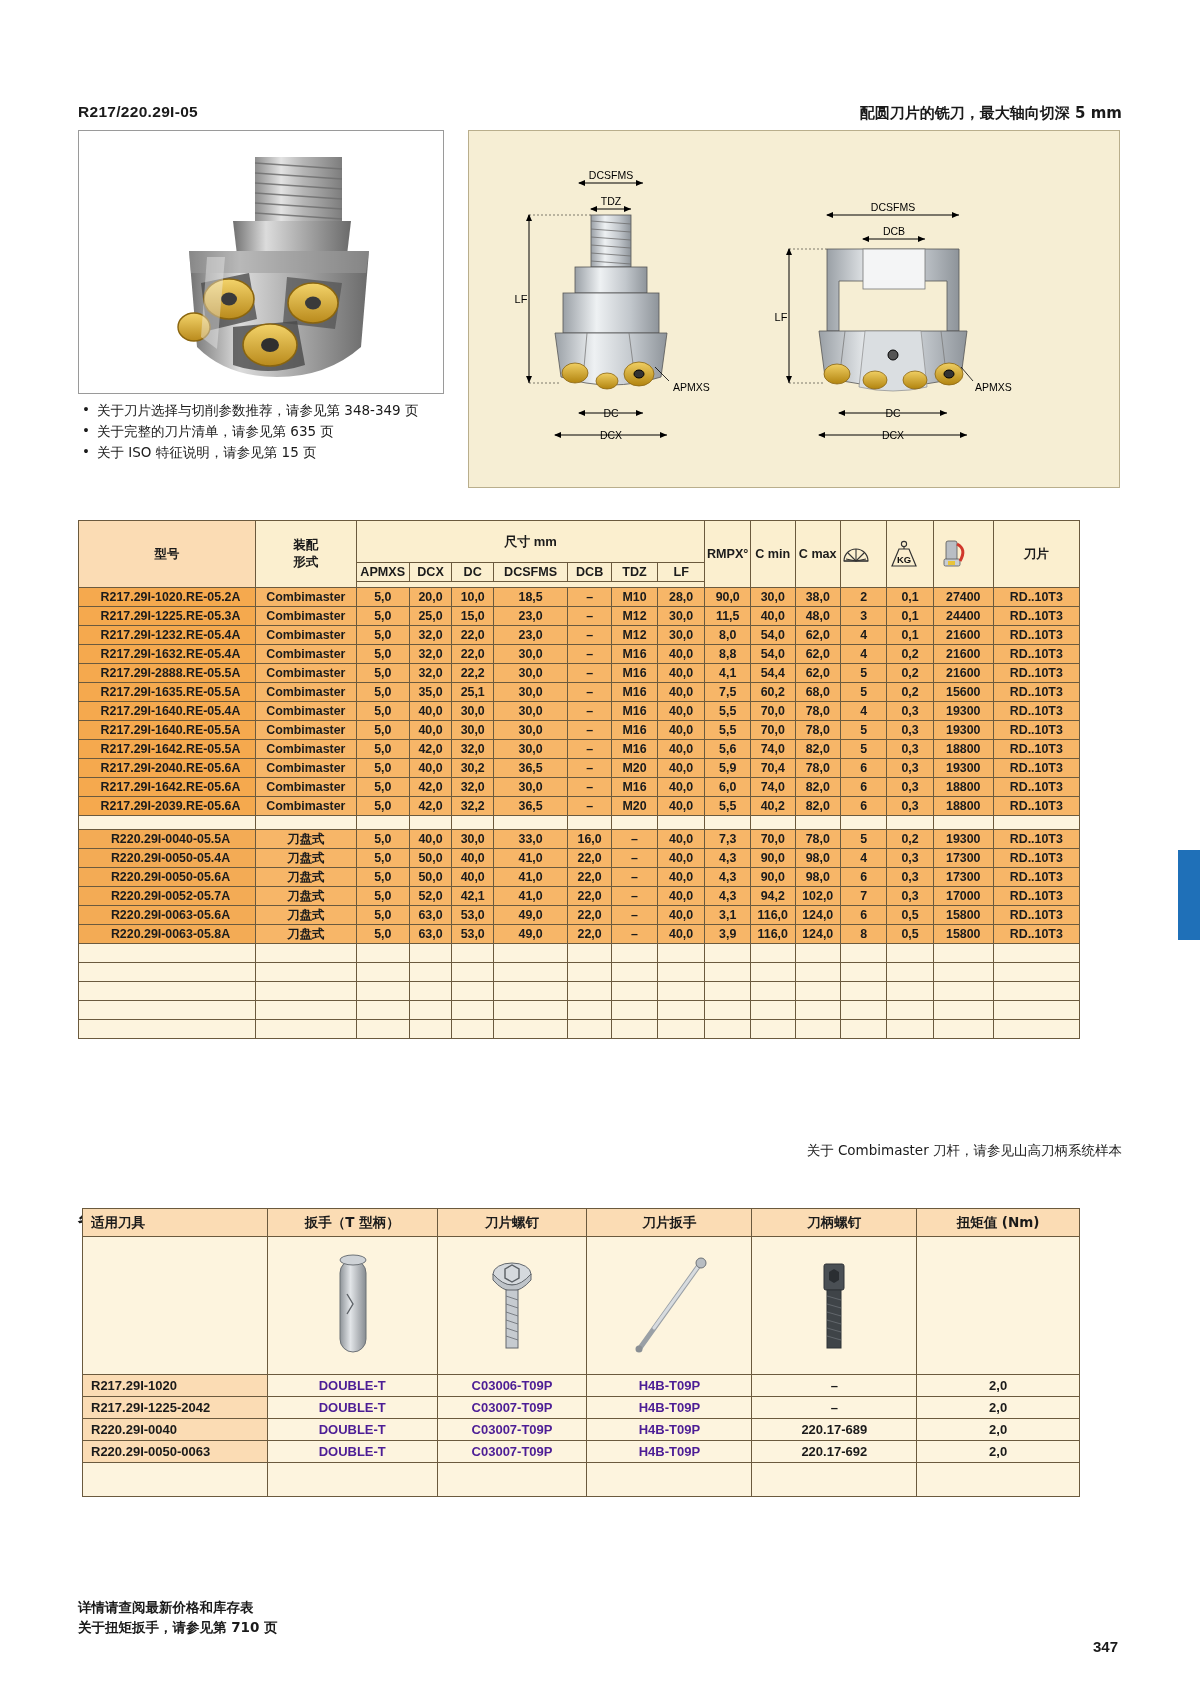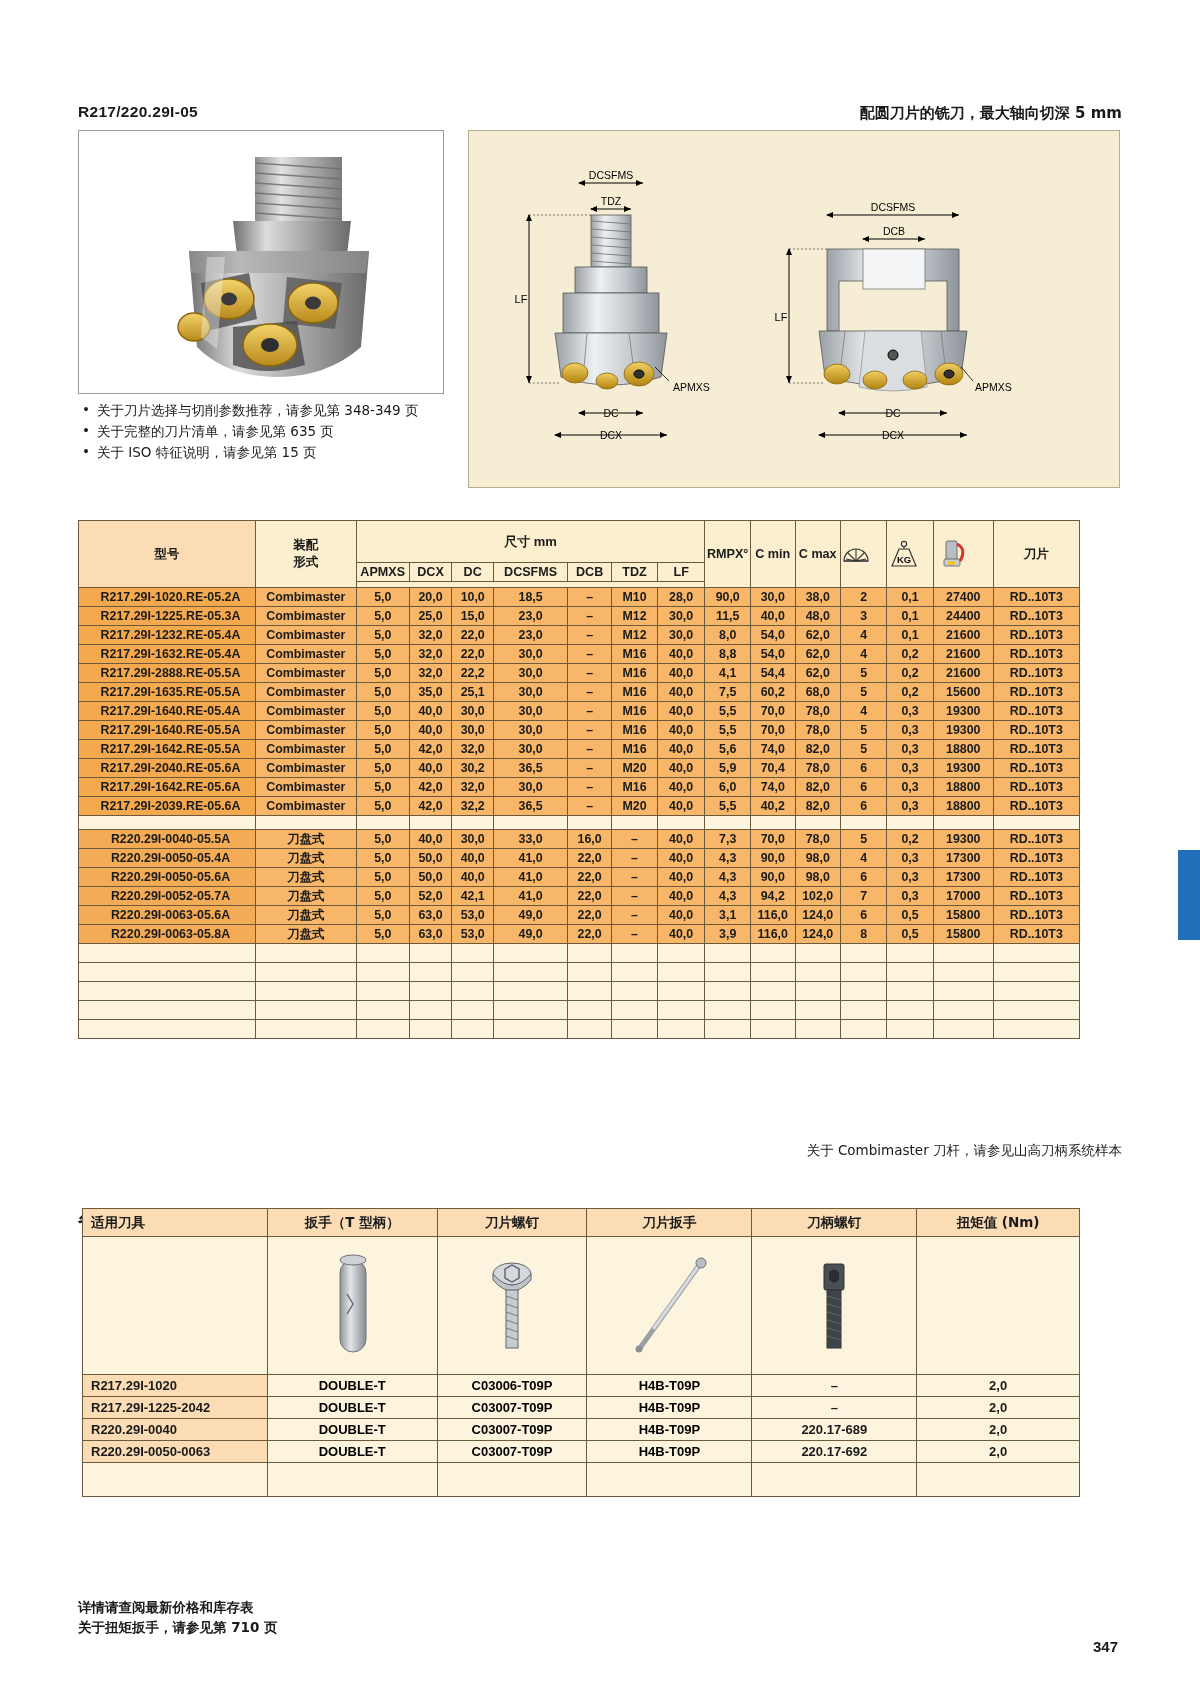--- a/index.html
+++ b/index.html
@@ -64,21 +64,21 @@
   
   .acc-title { position:absolute; left:78px; top:1178px; font-size:21px; font-weight:bold;
                font-family:"DejaVu Sans", sans-serif;margin-top:29px; }
   .acc { position:absolute; left:82px; top:1208px; width:998px; border-collapse:collapse;
          font-family:"Liberation Sans", sans-serif; }
   .acc td { border:1px solid #6b5a3e; text-align:center; font-size:13px; height:22px; }
   .acc .ah { background:#fbdcb4; font-weight:bold; font-size:13.5px; height:28px;
              font-family:"DejaVu Sans", sans-serif; }
   .acc .pic { background:#fdf4de; height:138px; }
   .acc .tool { background:#fbdcb4; font-weight:bold; text-align:left; padding-left:8px; }
-  .acc .val { background:#fdf4de; color:#000000; font-weight:bold; }
+  .acc .val { background:#fdf4de; color:#4c1d95; font-weight:bold; }
   .acc .plain { background:#fdf4de; font-weight:bold; color:#1a1a1a; }
   .acc .empty { background:#fdf4de; height:34px; }
 
   .foot { position:absolute; left:78px; top:1597px; font-size:13.5px; line-height:20px;
           font-weight:bold; font-family:"DejaVu Sans", sans-serif; }
   .pageno { position:absolute; right:82px; top:1638px; font-size:15px; font-weight:bold; }
   .tab-mark { position:absolute; right:0; top:850px; width:22px; height:90px; background:#1f70b8; }
 
   svg { display:block; }
 </style>

